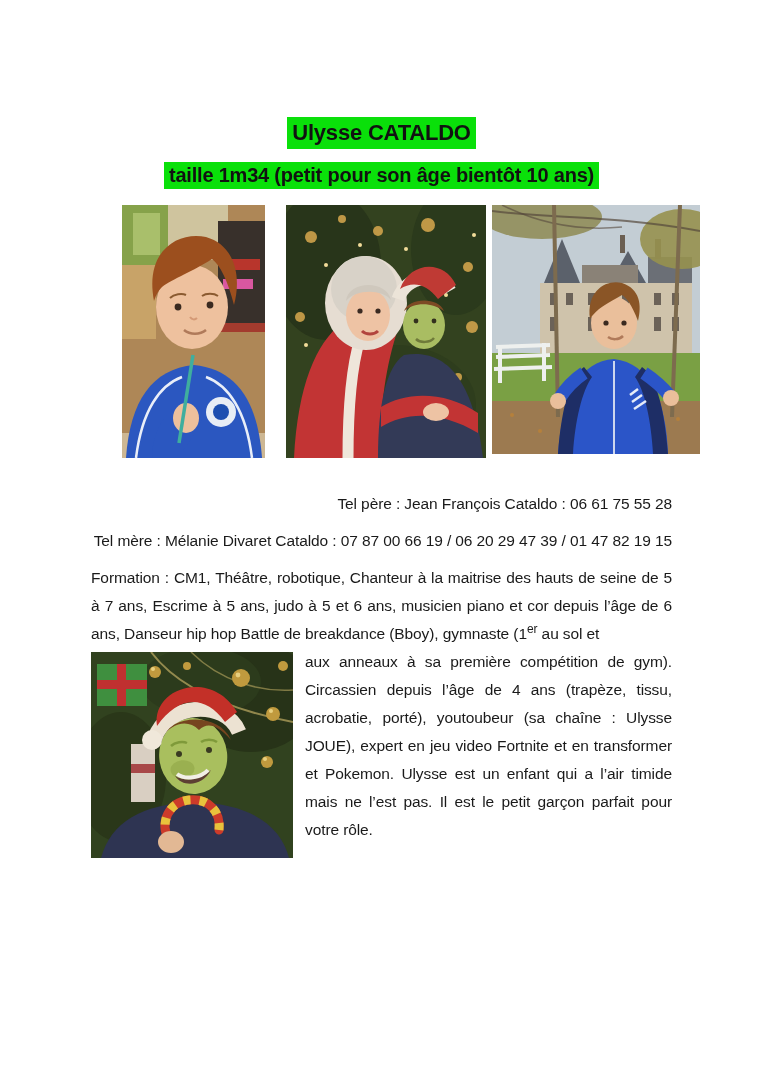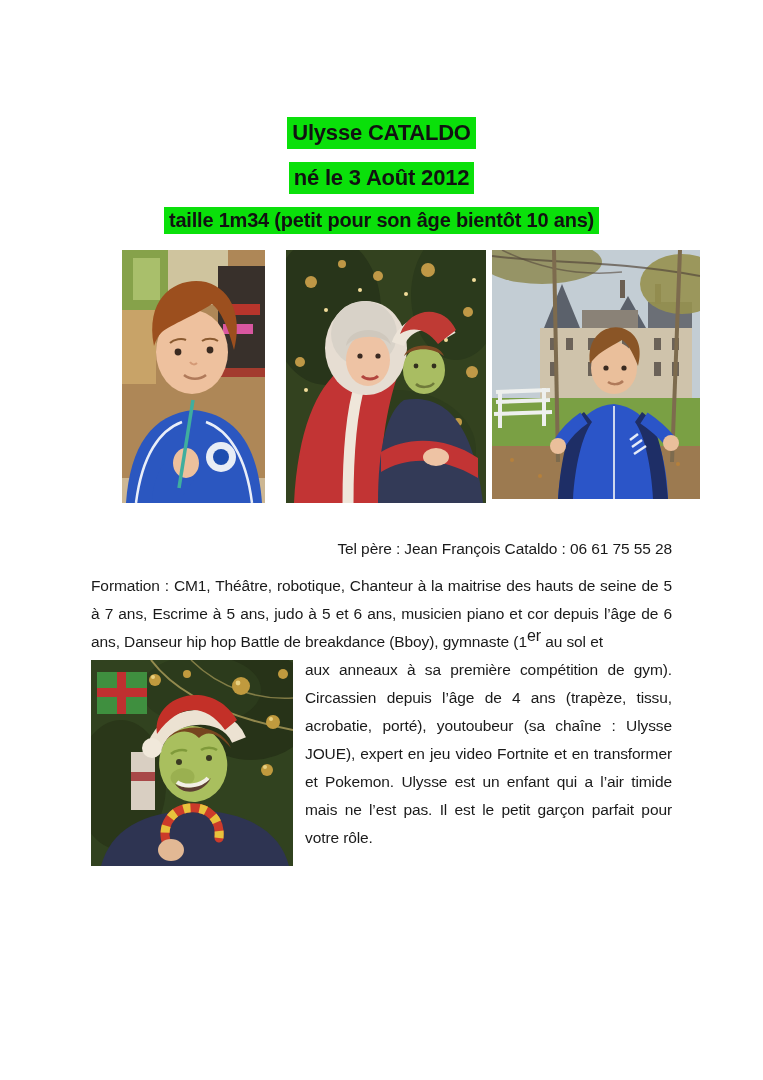--- a/index.html
+++ b/index.html
@@ -13,34 +13,33 @@
   .photo-row{margin-top:16px;margin-left:122px;display:flex;align-items:flex-start;}
   .photo{flex:0 0 auto;overflow:hidden;background:#ddd;}
   .p1{width:143px;height:253px;margin-right:21px;}
   .p2{width:200px;height:253px;margin-right:6px;}
   .p3{width:208px;height:249px;}
   .photo svg{display:block;}
   .body-text{margin-top:32px;padding:0 91px;font-size:15.5px;line-height:28px;letter-spacing:-0.1px;}
   .body-text p{margin:0 0 9px 0;text-align:right;}
   p.just{text-align:justify;}
   p.lead{margin-bottom:0;}
-  sup{font-size:16px;line-height:0;vertical-align:super;}
+  sup{font-size:12px;line-height:0;vertical-align:super;}
   .wrapzone{overflow:hidden;}
   .wrapzone::after{content:"";display:block;clear:both;}
   .p4{float:left;width:202px;height:206px;margin:4px 12px 0 0;}
   .wrapzone p{margin:0;}
 </style>
 </head>
 <body>
 
 <div class="page">
 
   <div class="titles">
     <div class="title-line"><span class="hl t-big">Ulysse CATALDO</span></div>
-    <div class="title-line"><span class="hl t-big">né le 3 Août 2012</span></div>
     <div class="title-line"><span class="hl t-small">taille 1m34 (petit pour son âge bientôt 10 ans)</span></div>
   </div>
 
   <div class="photo-row">
 
     <div class="photo p1">
       <svg viewBox="0 0 143 253" width="143" height="253">
         <rect width="143" height="253" fill="#ae8757"></rect>
         <rect x="0" y="0" width="46" height="78" fill="#86a24a"></rect>
         <rect x="11" y="8" width="27" height="42" fill="#a9bf6b"></rect>
@@ -181,20 +180,21 @@
         <circle cx="132" cy="118" r="2.6" fill="#3a2a20"></circle>
         <path d="M116,132 C120,135 127,135 131,131" stroke="#b07a5a" stroke-width="2.5" fill="none"></path>
         <circle cx="66" cy="196" r="8" fill="#eabf9b"></circle>
         <circle cx="179" cy="193" r="8" fill="#eabf9b"></circle>
       </svg>
     </div>
   </div>
 
   <div class="body-text">
     <p>Tel père : Jean François Cataldo : 06 61 75 55 28</p>
+    <p>Tel mère : Mélanie Divaret Cataldo :  07 87 00 66 19 / 06 20 29 47 39 / 01 47 82 19 15</p>
     <p class="just lead"><span>Formation : CM1, Théâtre, robotique, Chanteur à la maitrise des hauts de seine de 5 à 7 ans, Escrime à 5 ans, judo à 5 et 6 ans, musicien piano et cor depuis l’âge de 6 ans, Danseur hip hop Battle de breakdance (Bboy), gymnaste (1</span><sup>er</sup><span> au sol et</span></p>
 
     <div class="wrapzone">
       <div class="photo p4">
         <svg viewBox="0 0 202 206" width="202" height="206">
           <rect width="202" height="206" fill="#31421f"></rect>
           <ellipse cx="160" cy="45" rx="65" ry="55" fill="#273318"></ellipse>
           <ellipse cx="30" cy="125" rx="45" ry="65" fill="#2a3719"></ellipse>
           <ellipse cx="110" cy="30" rx="60" ry="35" fill="#2c3b1c"></ellipse>
           <path d="M60,0 C90,40 150,60 202,70" stroke="#d8c070" stroke-width="2" fill="none" opacity="0.6"></path>

